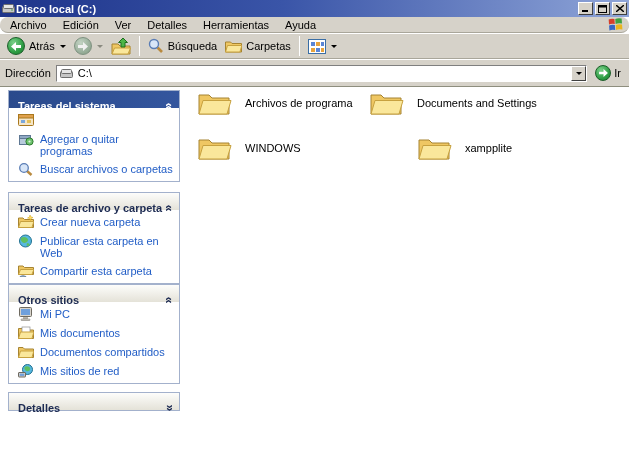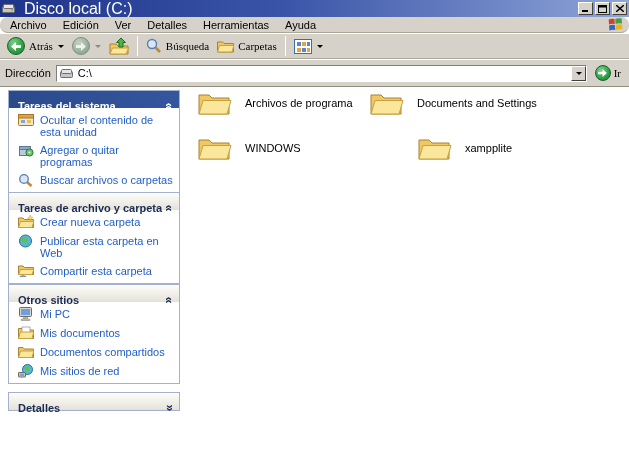--- a/index.html
+++ b/index.html
@@ -4,40 +4,40 @@
 <style>
   * { margin:0; padding:0; box-sizing:border-box; }
   body { font-family:"Liberation Sans", sans-serif; background:#fff; }
   .screen { position:relative; width:629px; height:471px; background:#fff; overflow:hidden;
             font-size:11px; color:#000; }
 
   
   .titlebar { position:absolute; top:0; left:0; right:0; height:17px;
               background:linear-gradient(90deg,#1E348A 0%,#3A55A8 45%,#8FA5D8 100%);
               display:flex; align-items:center; padding:0 2px; }
-  .titlebar .ttext { color:#fff; font-weight:normal; font-size:16px; margin-left:8px; flex:1;
+  .titlebar .ttext { color:#fff; font-weight:bold; font-size:11px; margin-left:0; flex:1;
                      white-space:nowrap; }
   .winbtns { display:flex; gap:2px; }
   .winbtn { width:15px; height:13px; background:#D6D2C9;
             border:1px solid; border-color:#FFFFFF #404040 #404040 #FFFFFF;
             display:flex; align-items:center; justify-content:center; }
   .winbtn svg { display:block; }
 
   
   .menubar { position:absolute; top:17px; left:0; right:0; height:16px; background:#D6D2C9;
              border-bottom:1px solid #A9A69A; display:flex; align-items:center; padding:0 2px;border-radius:8px; }
   .menu-item { padding:1px 8px; cursor:default; }
   .menubar .spacer { flex:1; }
   .winflag { margin-right:4px; }
 
   
   .toolbar { position:absolute; top:33px; left:0; right:0; height:26px; background:#D6D2C9;
              border-top:1px solid #FFFFFF; border-bottom:1px solid #A9A69A;
              display:flex; align-items:center; padding:0 4px; gap:2px; }
-  .tool-btn { display:flex; align-items:center; gap:4px; padding:1px 3px;font-family:Liberation Serif, serif; }
+  .tool-btn { display:flex; align-items:center; gap:4px; padding:1px 3px; }
   .nav-circle { width:18px; height:18px; border-radius:50%;
                 background:radial-gradient(circle at 35% 30%,#7CD08A,#2E9E44 60%,#1C7A30);
                 border:1px solid #1A5E28; display:flex; align-items:center; justify-content:center; }
   .nav-circle.disabled { background:radial-gradient(circle at 35% 30%,#C2D2C2,#9AB09C 60%,#82997F);
                          border-color:#7E9180; }
   .nav-circle.small { width:16px; height:16px; }
   .drop { width:0; height:0; border-left:3px solid transparent; border-right:3px solid transparent;
           border-top:3px solid #000; margin-left:1px; }
   .drop.dim { border-top-color:#8A8A80; }
   .tsep { width:1px; height:20px; background:#9A968A; border-right:1px solid #fff; margin:0 3px; }
@@ -224,21 +224,20 @@
     <div class="panel-body">
       <div class="pitem">
         <span class="picon">
           <svg width="16" height="14" viewBox="0 0 16 14">
             <rect x="0.5" y="1.5" width="15" height="11" rx="1" fill="#F5E6C8" stroke="#A9781E"></rect>
             <rect x="0.5" y="1.5" width="15" height="3.5" fill="#E0A14C" stroke="#A9781E"></rect>
             <rect x="3" y="7" width="4" height="3" fill="#7AA7DC"></rect>
               <rect x="9" y="7" width="4" height="3" fill="#E4C05A"></rect>
           </svg>
         </span>
-        <span class="ptext">Ocultar el contenido de esta unidad</span>
       </div>
       <div class="pitem">
         <span class="picon">
           <svg width="16" height="14" viewBox="0 0 16 14">
             <rect x="1.5" y="3.5" width="11" height="9" fill="#B9CBDD" stroke="#5F7894"></rect>
             <rect x="1.5" y="3.5" width="11" height="3" fill="#8FA9C4" stroke="#5F7894"></rect>
             <circle cx="11.5" cy="9.5" r="3.6" fill="#6FC26F" stroke="#2E7D2E"></circle>
             <circle cx="11.5" cy="9.5" r="1.1" fill="#DFF2DF"></circle>
           </svg>
         </span>

